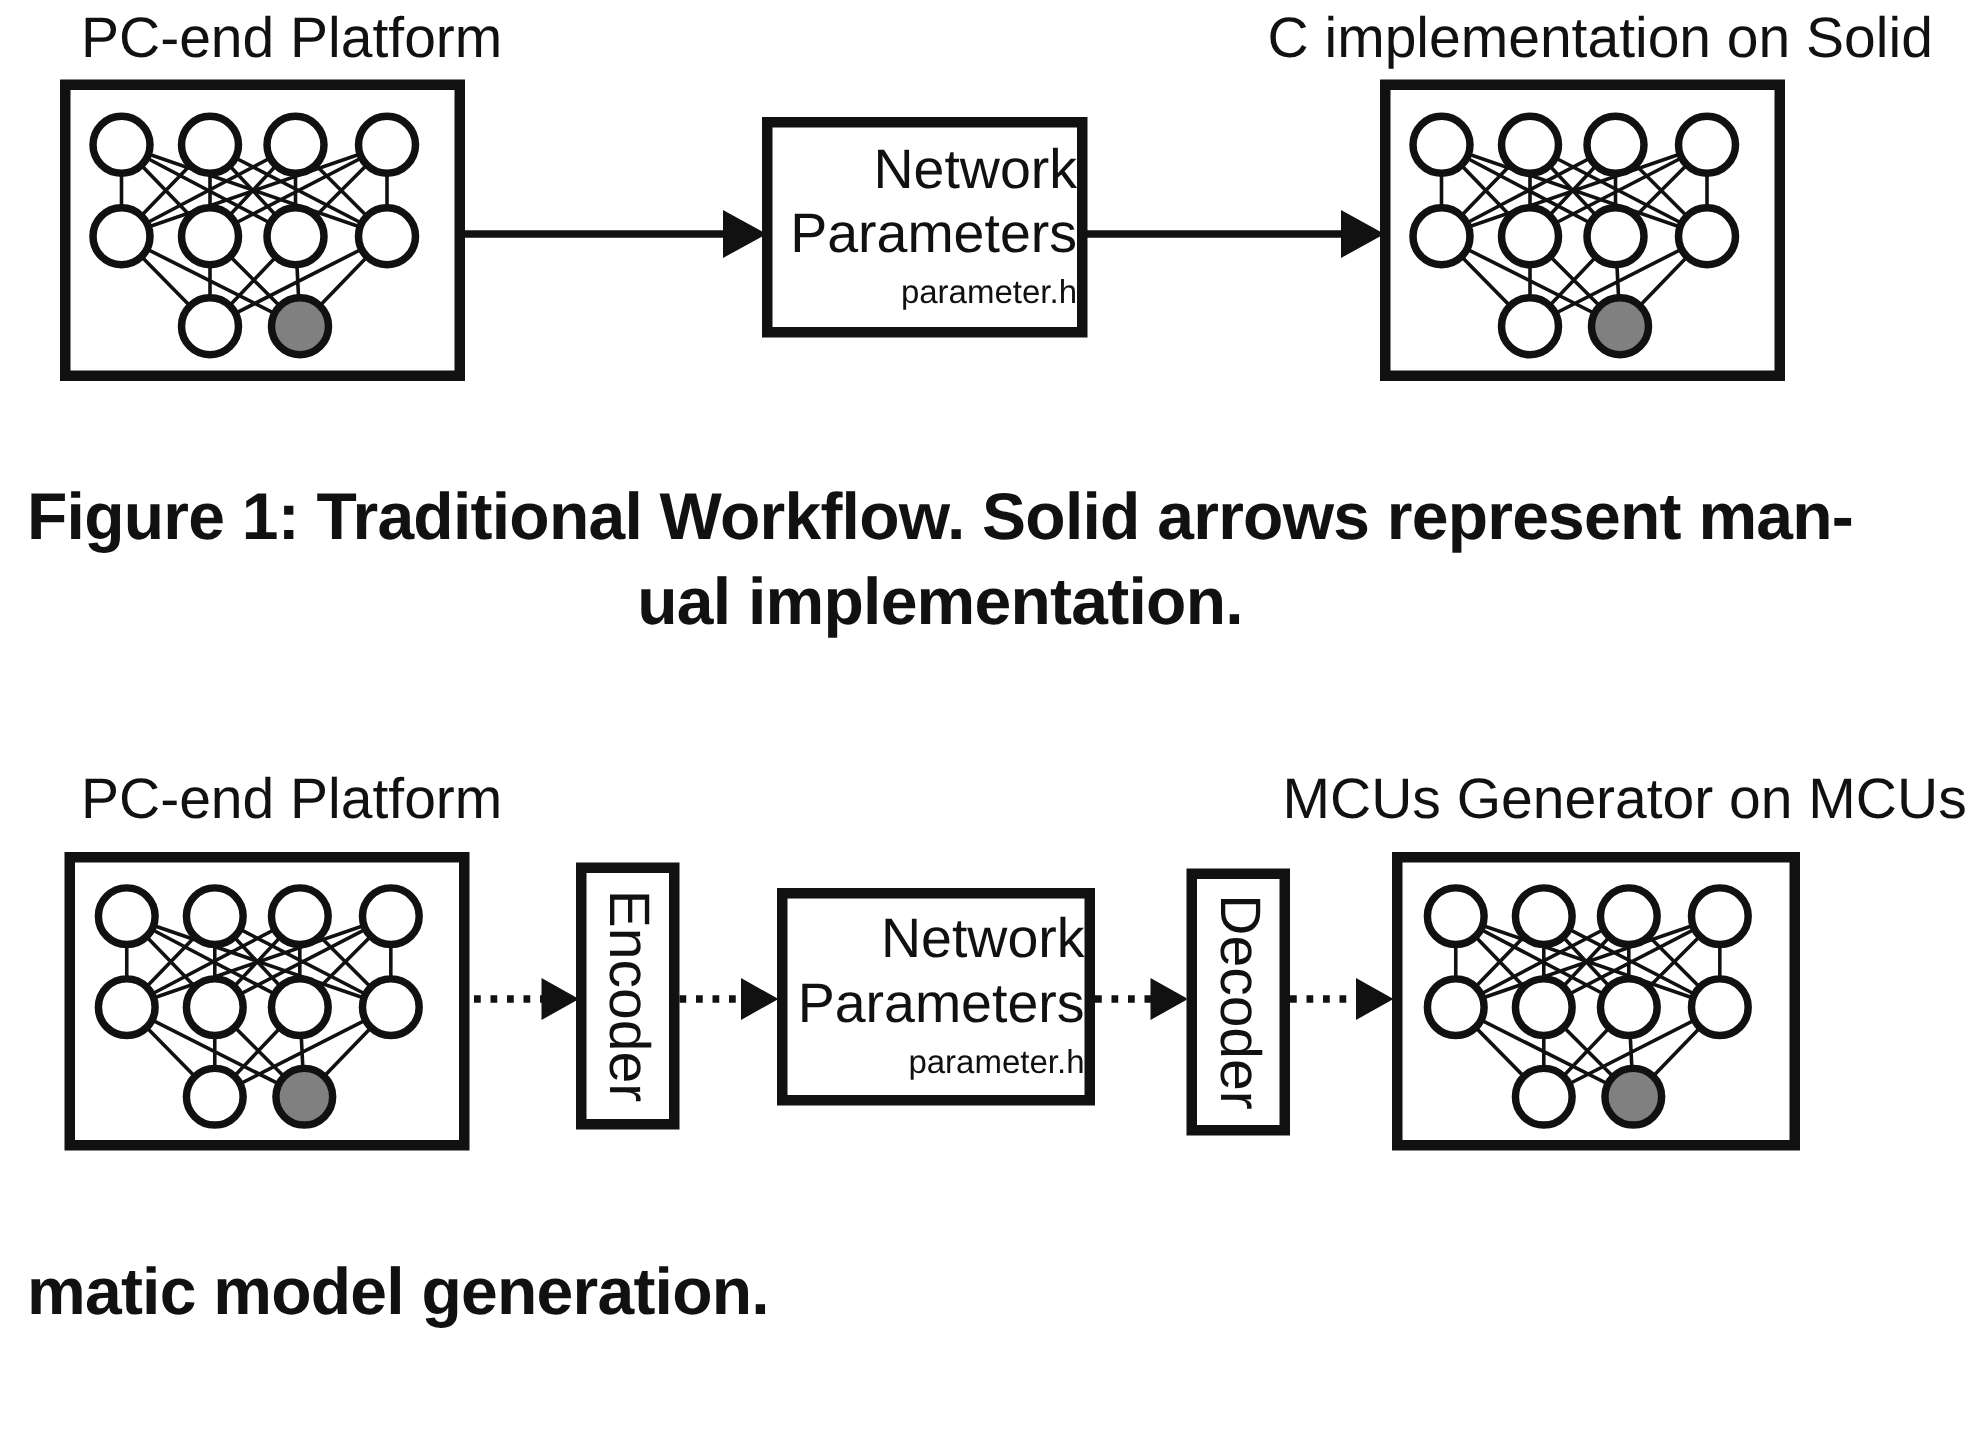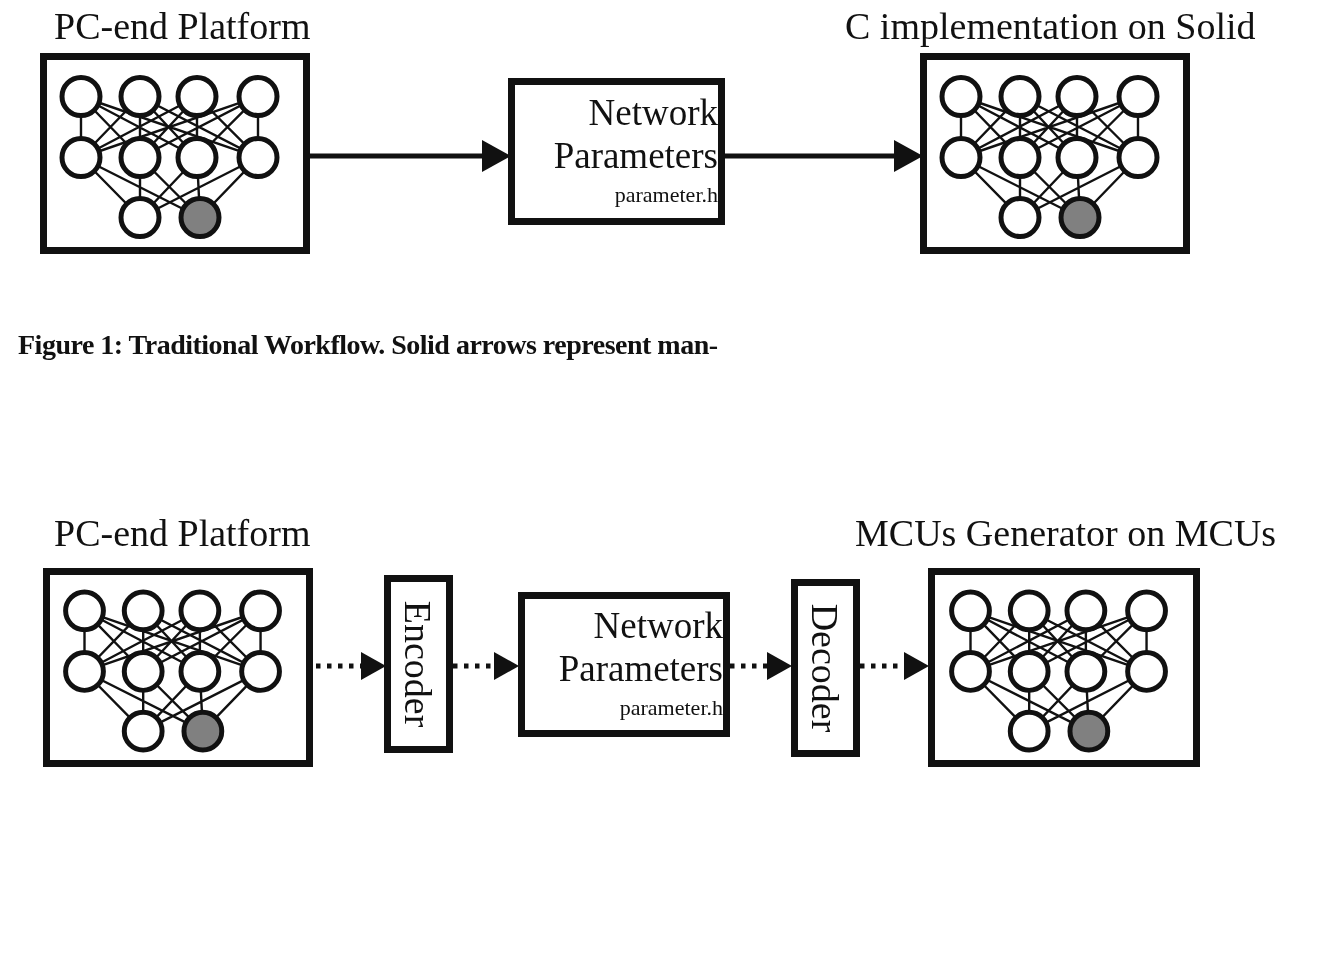--- a/index.html
+++ b/index.html
@@ -7,21 +7,21 @@
     --node-fill:#ffffff;
     --node-highlight:#808080;
     --bg:#ffffff;
   }
   *{ margin:0; padding:0; box-sizing:border-box; }
   html,body{ background:var(--bg); }
   #canvas{
     position:relative;
     width:1319px; height:953px;
     background:var(--bg);
-    font-family:Liberation Serif, serif;
+    font-family:Liberation Sans, sans-serif;
     color:var(--ink);
     overflow:hidden;
   }
   .abs{ position:absolute; }
   .flow-label{
     font-size:38px; line-height:42px; white-space:nowrap; color:var(--ink);
   }
   .diagram-box{
     border:7px solid var(--ink);
     background:var(--node-fill);
@@ -41,21 +41,21 @@
   .rot-label{
     transform:rotate(90deg); transform-origin:center;
     font-size:38px; line-height:38px; white-space:nowrap;
   }
   .arrow{ overflow:visible; }
   .arrow-line{ stroke:var(--ink); stroke-width:5; }
   .arrow-line.dotted{ stroke-dasharray:4.5 6.5; }
   .arrow-head{ fill:var(--ink); stroke:none; }
   .caption{ white-space:nowrap; }
   .caption-line{
-    font-size:28px; line-height:57px; font-weight:bold;
+    font-size:44px; line-height:57px; font-weight:bold;
     letter-spacing:-0.5px; color:var(--ink); white-space:nowrap;text-align:center;
   }
 </style>
 </head>
 <body>
 
 <div id="canvas">
 
   <svg width="0" height="0" style="position:absolute" aria-hidden="true">
     <defs>
@@ -104,20 +104,21 @@
     <div class="abs flow-label" style="left:845px;top:5px">C implementation on Solid</div>
 
     <div class="abs diagram-box nn-box" style="left:920px;top:53px;width:270px;height:201px">
       <svg class="nn" viewBox="0 0 256 186">
         <use href="#nn-graph"></use>
       </svg>
     </div>
 
     <div class="abs caption" style="left:18px;top:316px">
       <div class="caption-line">Figure 1: Traditional Workflow. Solid arrows represent man-</div>
+      <div class="caption-line">ual implementation.</div>
     </div>
 
   </section>
 
   <section>
 
     <div class="abs flow-label" style="left:54px;top:512px">PC-end Platform</div>
 
     <div class="abs diagram-box nn-box" style="left:43px;top:568px;width:270px;height:199px">
       <svg class="nn" viewBox="0 0 256 186">
@@ -161,17 +162,18 @@
 
     <div class="abs flow-label" style="left:855px;top:512px">MCUs Generator on MCUs</div>
 
     <div class="abs diagram-box nn-box" style="left:928px;top:568px;width:272px;height:199px">
       <svg class="nn" viewBox="0 0 256 186">
         <use href="#nn-graph"></use>
       </svg>
     </div>
 
     <div class="abs caption" style="left:18px;top:833px">
+      <div class="caption-line">matic model generation.</div>
     </div>
 
   </section>
 
 </div>
 
 </body></html>

